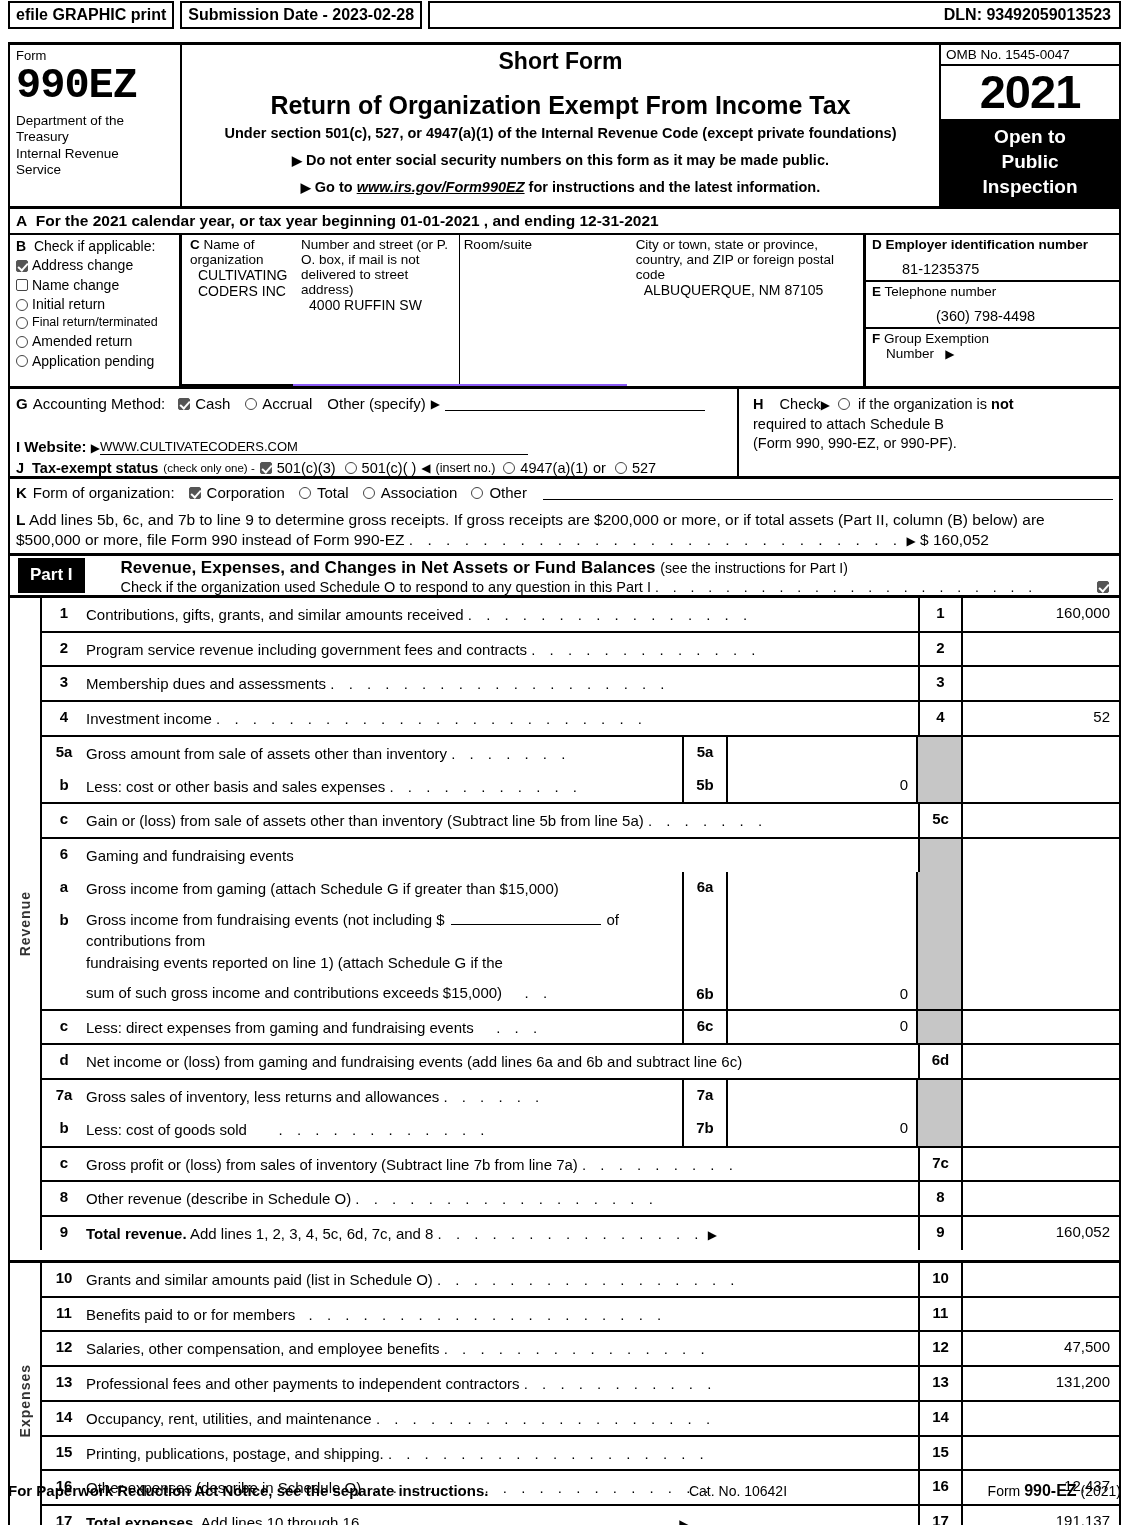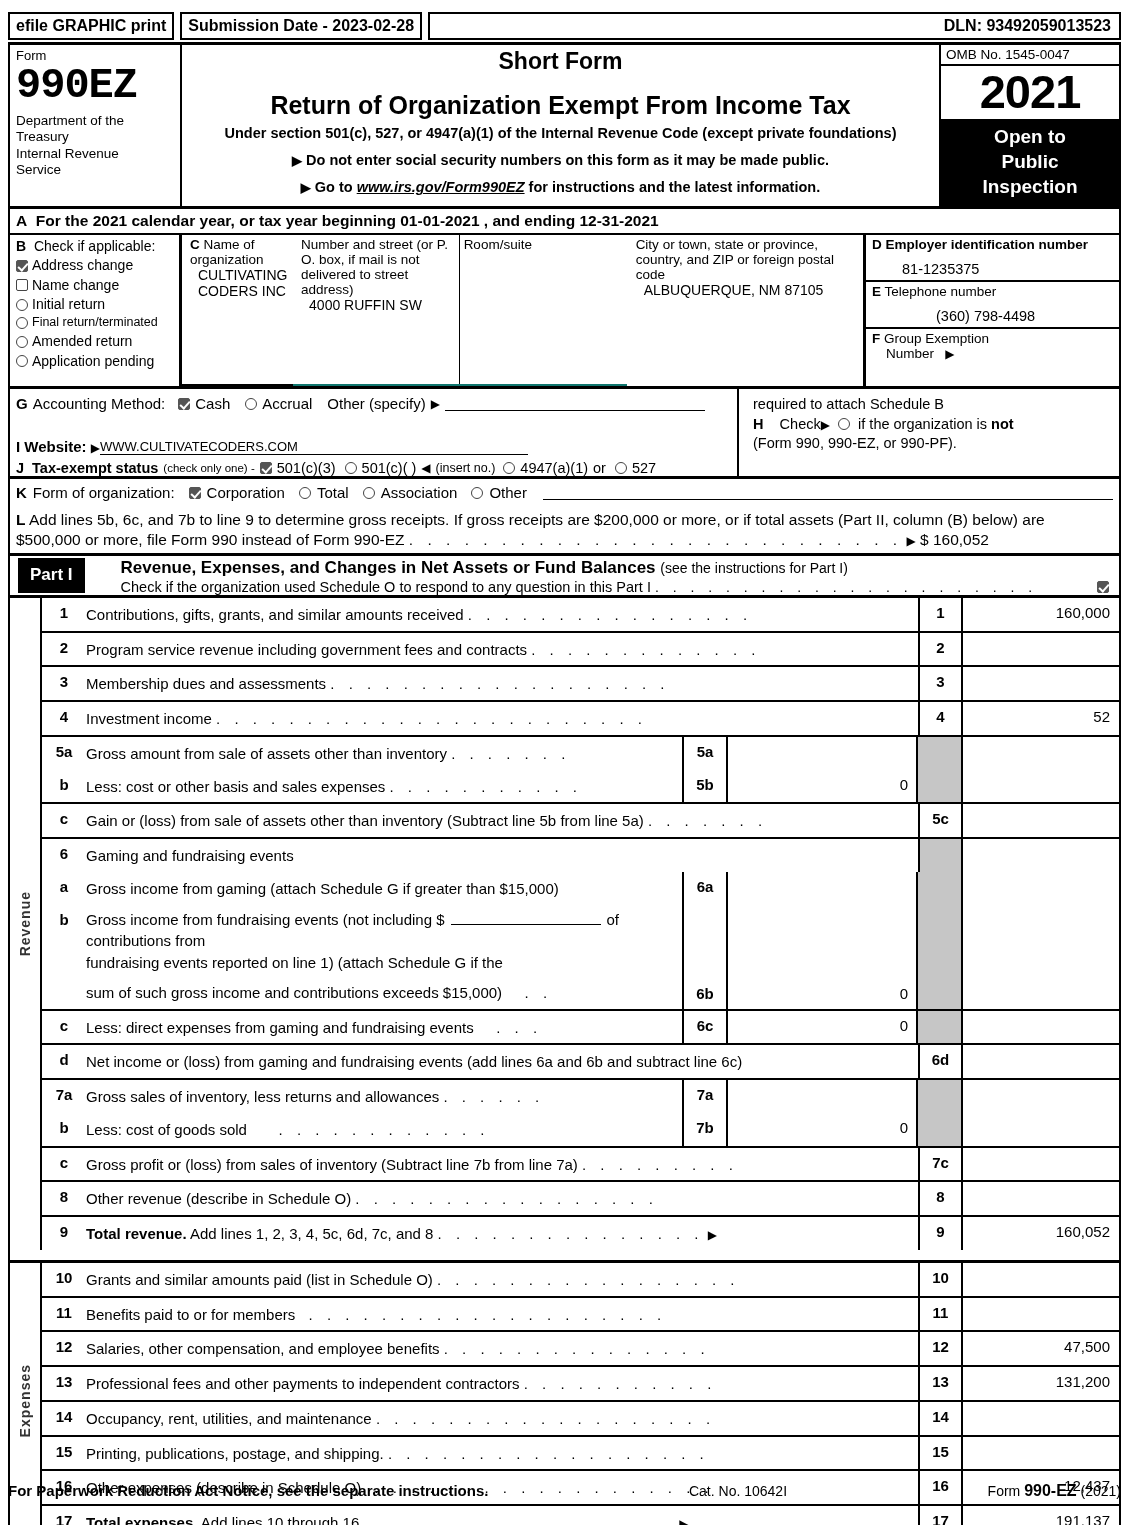--- a/index.html
+++ b/index.html
@@ -16,21 +16,21 @@
     width: 1129px;
     height: 1525px;
     position: relative;
     background: #fff;
     overflow: hidden;
   }
 
   
   .efile-strip {
     position: absolute;
-    left: 8px; top: 12px;
+    left: 8px; top: 1px;
     width: 1113px; height: 28px;
     display: flex;
     align-items: stretch;
     font-weight: bold;
     font-size: 16px;
   }
   .efile-cell {
     border: 2px solid #000;
     display: flex;
     align-items: center;
@@ -140,21 +140,21 @@
   .col-c {
     flex: 1;
     box-sizing: border-box;
     border-right: 3px solid #000;
     display: flex;
   }
   .c-name { border-bottom: 2px solid #000; padding: 2px 0 4px 8px; min-height: 44px; box-sizing:border-box;}
   .c-lab { font-size: 13.5px; }
   .c-lab b { font-weight: bold; }
   .c-val { font-size: 14px; padding-left: 8px; }
-  .c-street { border-bottom: 2px solid #0f766e; display: flex; min-height: 47px;}
+  .c-street { border-bottom: 2px solid #8b5cf6; display: flex; min-height: 47px;}
   .c-street-l { flex: 1; padding: 2px 0 4px 8px; }
   .c-street-r { width: 163px; border-left: 1.5px solid #000; padding: 2px 0 0 4px; font-size: 13.5px;}
   .c-city { padding: 2px 0 4px 9px; min-height: 60px; box-sizing: border-box;}
 
   .col-d {
     width: 253px;
     box-sizing: border-box;
     display: flex; flex-direction: column;
   }
   .d-cell { border-bottom: 2px solid #000; padding: 2px 0 3px 6px; }
@@ -443,27 +443,27 @@
           <span class="small" style="font-size:12.5px">(insert no.)</span>
           <span class="cbx round" style="margin-left:3px"></span>
           <span>4947(a)(1)</span>
           <span>or</span>
           <span class="cbx round" style="margin-left:4px"></span>
           <span>527</span>
         </div>
       </div>
 
       <div class="gh-right">
-        <div>required to attach Schedule B</div>
         <div>
           <b>H</b>&nbsp;&nbsp;&nbsp;
           <span>Check</span><span class="tri">▶</span>
           &nbsp;<span class="cbx round" style="vertical-align:-1px"></span>&nbsp;
           <span>if the organization is</span> <b>not</b>
         </div>
+        <div>required to attach Schedule B</div>
         <div>(Form 990, 990-EZ, or 990-PF).</div>
       </div>
     </div>
 
     <div class="k-row">
       <b>K</b>
       <span>Form of organization:</span>
       <span class="cbx checked" style="margin-left:8px"></span>
       <span>Corporation</span>
       <span class="cbx round" style="margin-left:8px"></span>

